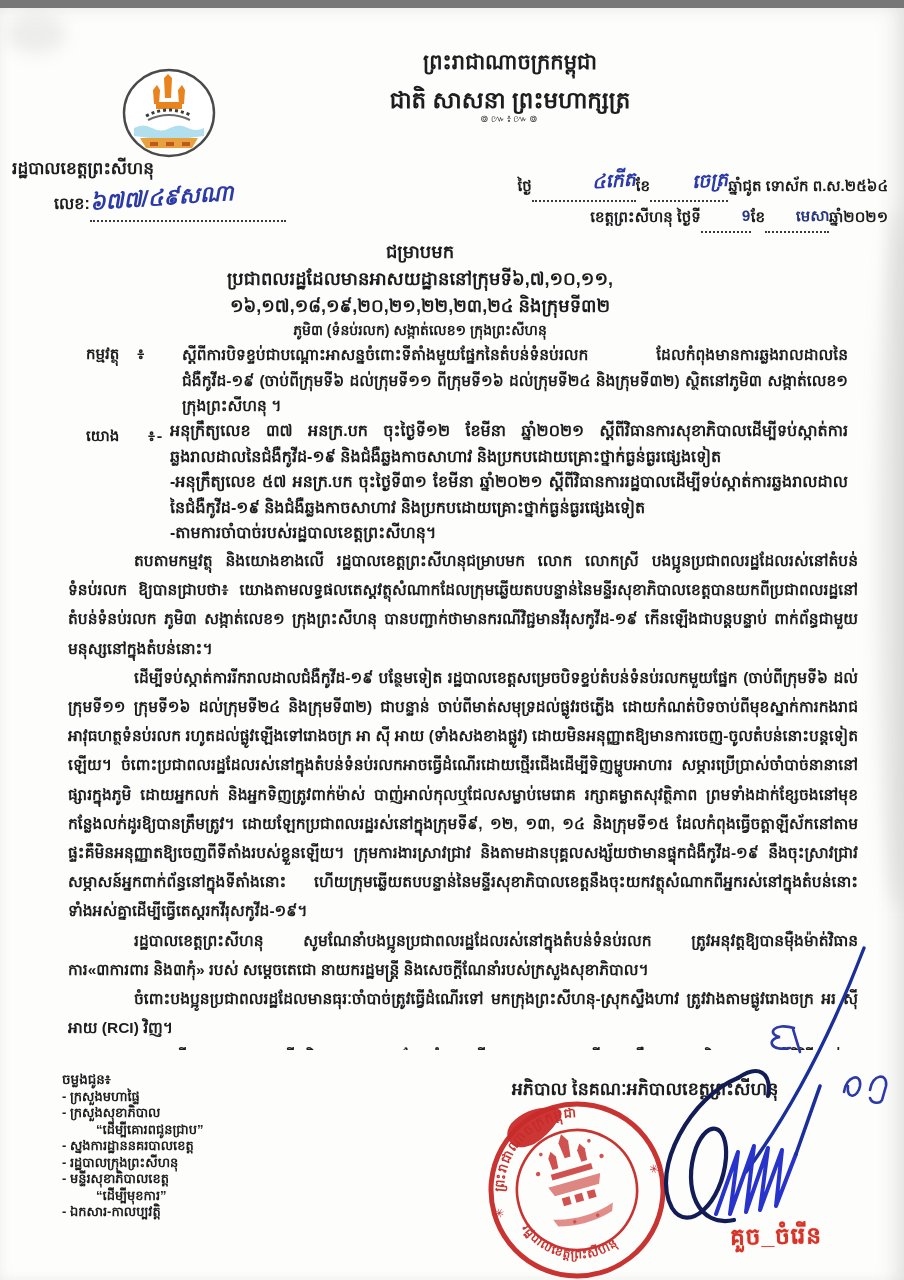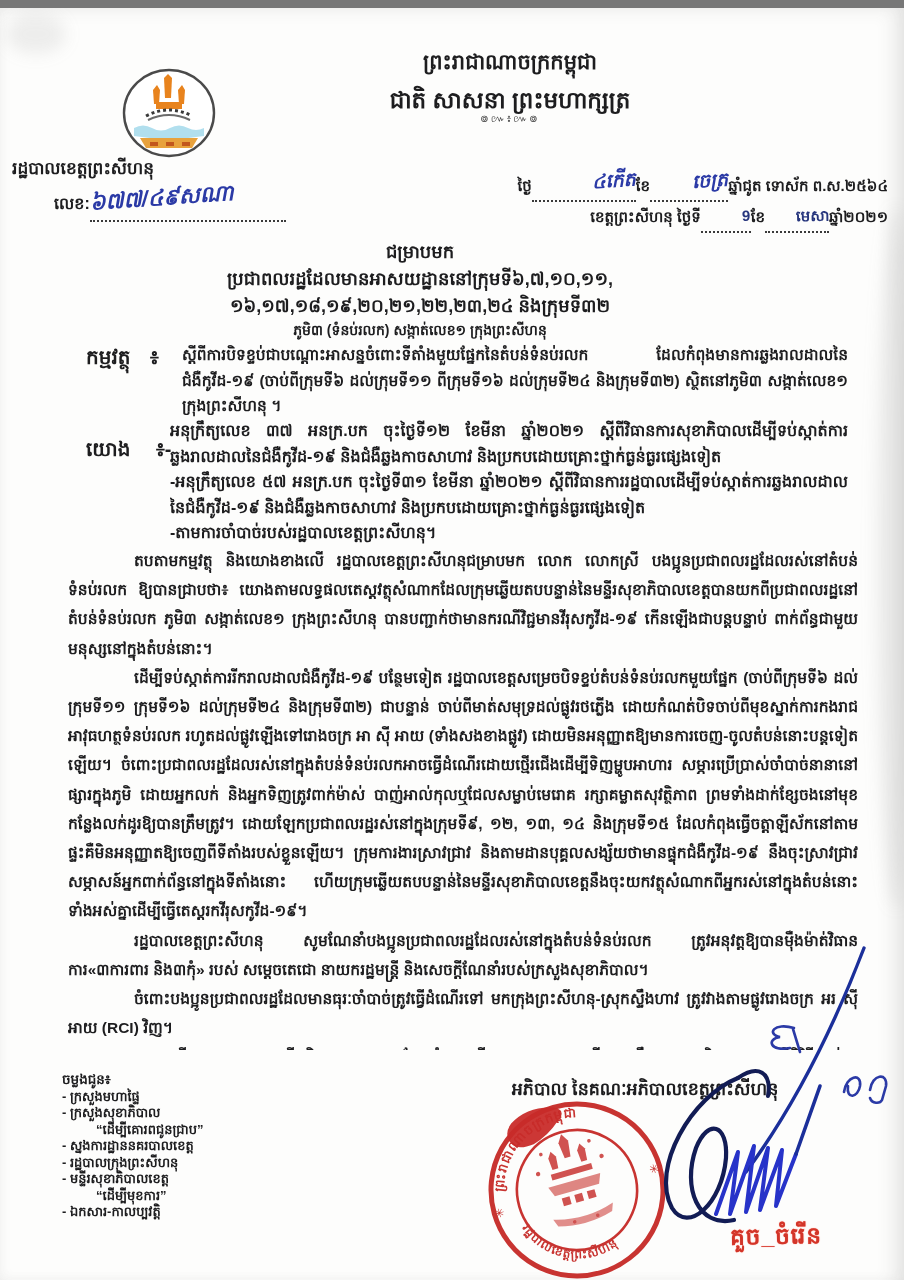--- a/index.html
+++ b/index.html
@@ -30,24 +30,24 @@
     white-space:nowrap;
   }
   .hand-sm{color:#27367d;font-size:15px;font-weight:700;font-style:normal;transform:rotate(-1deg);top:-1px;}
   .dateblock{left:360px;top:162px;width:528px;font-size:15px;font-weight:600;line-height:29px;}
   
   .salutation{left:60px;top:229px;width:720px;font-size:18px;}
   .addr1{left:60px;top:256px;width:720px;font-size:18px;}
   .addr2{left:60px;top:283px;width:720px;font-size:18px;}
   .addr3{left:60px;top:310px;width:720px;font-size:14px;}
   
-  .label-col{left:86px;font-size:20px;font-weight:700;}
+  .label-col{left:86px;font-size:15px;font-weight:700;}
   .subj-label{top:336px;}
   .subj-text{left:182px;top:334px;width:666px;font-size:15.5px;font-weight:600;line-height:25.5px;height:104px;overflow:hidden;}
-  .ref-label{top:428px;}
+  .ref-label{top:418px;font-family:Liberation Mono, monospace;}
   .ref-text{left:170px;top:410px;width:678px;font-size:16px;font-weight:600;line-height:25.5px;height:130px;overflow:hidden;}
   
   .body-text{left:68px;top:538px;width:790px;font-size:15.5px;font-weight:600;line-height:29.2px;height:504px;overflow:hidden;}
   .para{margin:0;text-indent:66px;text-align:justify;}
   
   .cc{left:62px;top:1064px;width:240px;font-size:13px;line-height:16.5px;font-weight:700;}
   .cc .t{font-size:13.5px;}
   .cc .note{padding-left:34px;}
   .sig-title{left:430px;top:1066px;width:430px;font-size:17.5px;}
   .sig-name{left:686px;top:1208px;width:180px;font-size:23px;font-weight:700;color:#d23529;

